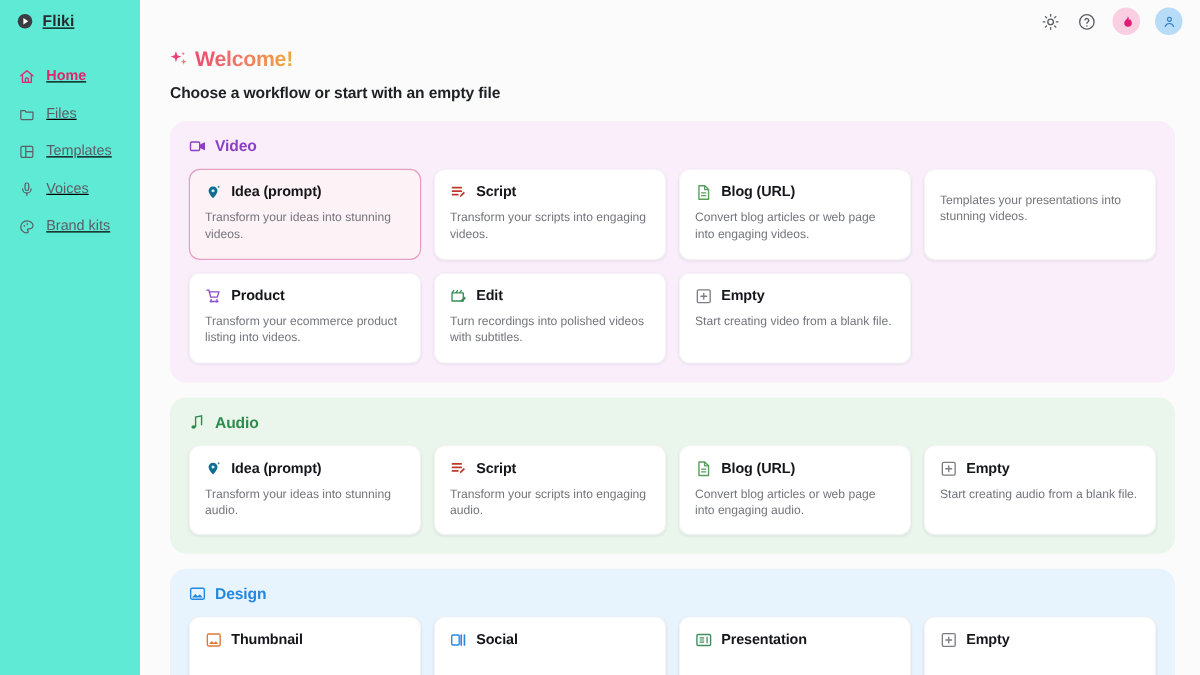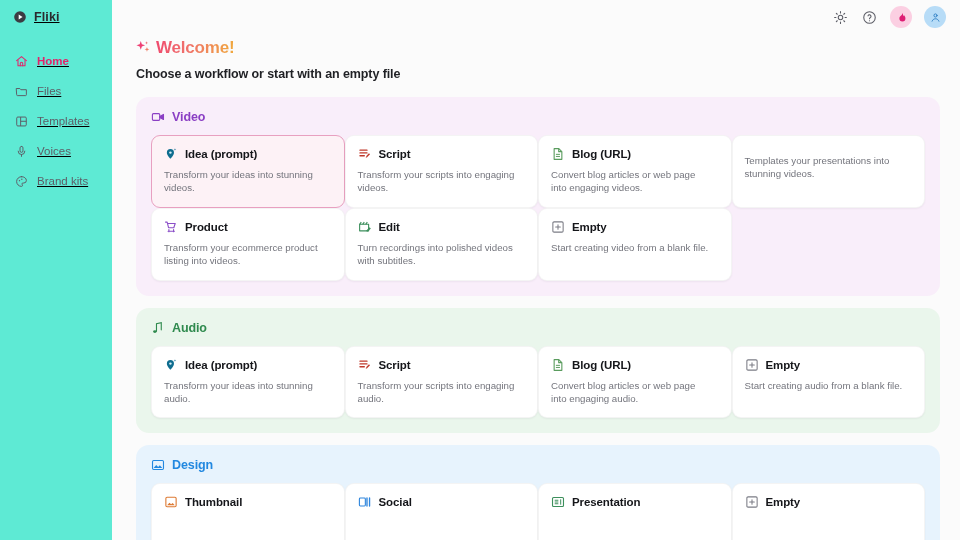--- a/index.html
+++ b/index.html
@@ -75,20 +75,21 @@
     margin-bottom: 12px;
   }
   .section-head {
     display: flex; align-items: flex-end; gap: 7px; margin-bottom: 11px;
   }
   .section-head .shead-ico { width: 14px; height: 14px; display: flex; align-items: center; justify-content: center; flex: 0 0 14px; }
   .section-title { font-size: 12.5px; font-weight: 700; letter-spacing: -.1px; }
 
   .grid {
     display: grid; grid-template-columns: repeat(4, 1fr);
+    gap: 10px;
   }
   .card {
     background: #ffffff; border-radius: 9px;
     border: 1px solid rgba(0,0,0,0.045);
     box-shadow: 0 1px 2px rgba(16,24,40,0.05);
     padding: 11px 12px 12px 12px;
     min-height: 68px; cursor: pointer;
   }
   .card.selected {
     background: #fdf2f6;

